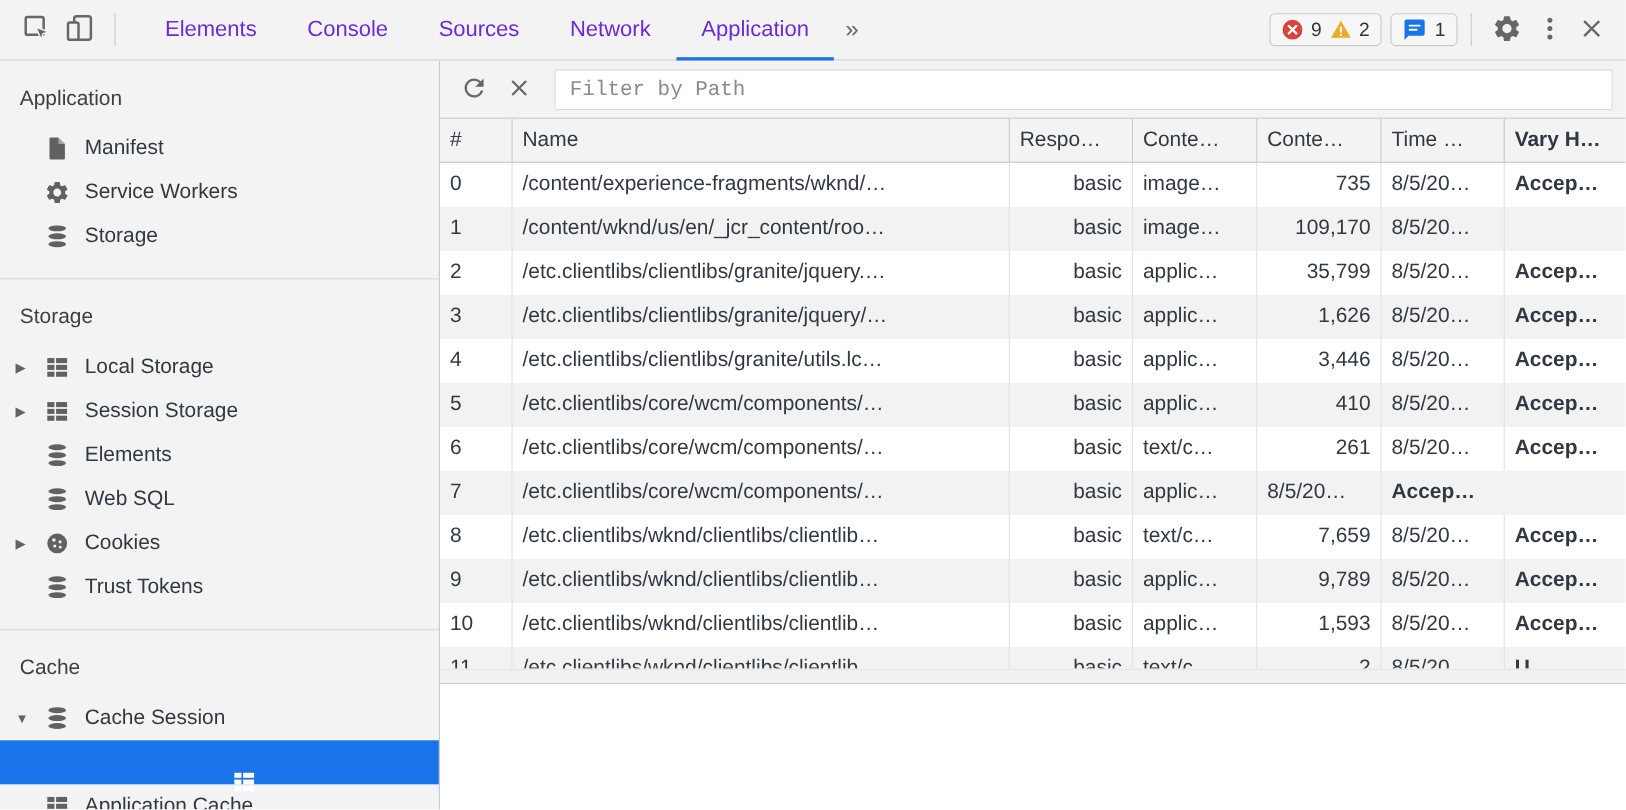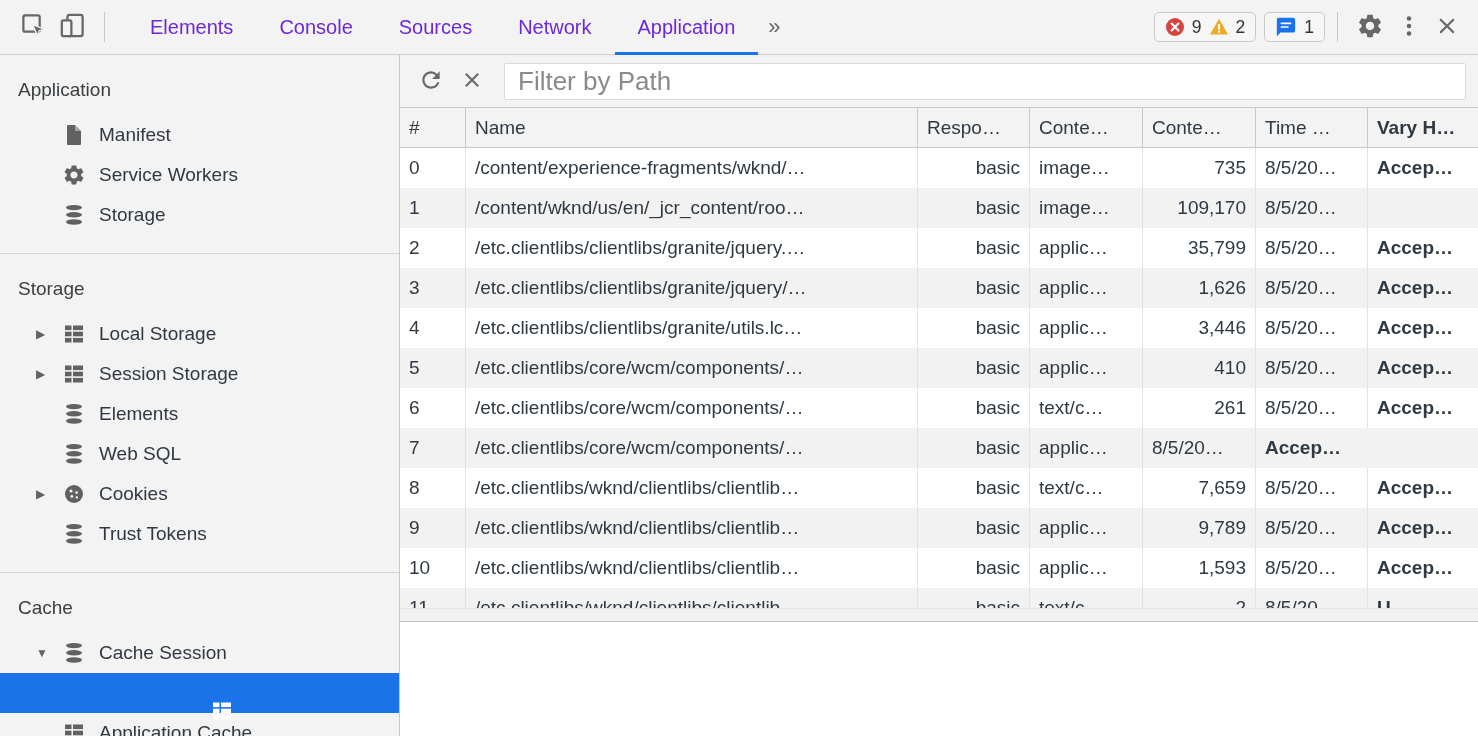--- a/index.html
+++ b/index.html
@@ -28,39 +28,39 @@
 
   
   .dt-body { flex:1; display:flex; min-height:0; }
 
   
   .sidebar { flex:0 0 400px; width:400px; background:#f3f3f3; border-right:1px solid #c9c9c9;
              overflow:hidden; }
   .sec { padding:16px 0 18px; border-bottom:1px solid #d6d6d6; }
   .sec:last-child { border-bottom:none; }
   .sec-title { font-size:19px; color:#3c4043; padding:8px 18px 14px; line-height:22px; }
-  .sitem { display:flex; align-items:center; height:40px; padding-left:36px; font-size:19px;
+  .sitem { display:flex; align-items:center; height:40px; padding-left:14px; font-size:19px;
            color:#303942; cursor:pointer; white-space:nowrap; }
   .exp { flex:0 0 26px; width:26px; font-size:12px; color:#5f6368; }
   .sicon { flex:0 0 24px; width:24px; height:24px; margin-right:13px; color:#616161; display:flex; align-items:center; }
   .sicon svg { width:24px; height:24px; display:block; }
   .sitem .label { overflow:hidden; }
   .sitem.lvl2 { padding-left:58px; }
   .sitem.selected { background:#1a73e8; color:#fff;flex-direction:column; }
   .sitem.selected .sicon { color:#fff; }
   .sitem.selected .exp { color:#fff; }
 
   
   .main { flex:1; min-width:0; display:flex; flex-direction:column; background:#fff; }
   .filterbar { flex:0 0 53px; height:53px; background:#f3f3f3; border-bottom:1px solid #c9c9c9;
                display:flex; align-items:center; padding:0 12px 0 10px; }
   .fbtn { background:none; border:none; padding:4px 8px; color:#676767; display:flex; cursor:pointer; }
   .filter-input { flex:1; height:37px; margin-left:12px; border:1px solid #dadada; background:#fff;
-                  font-size:26px; color:#333; padding:0 13px; outline:none; border-radius:2px;
-                  font-family:Liberation Sans, sans-serif; }
+                  font-size:19px; color:#333; padding:0 13px; outline:none; border-radius:2px;
+                  font-family:Liberation Mono, monospace; }
   .filter-input::placeholder { color:#8a8a8a; opacity:1; }
 
   .grid { flex:0 0 500px; height:500px; display:flex; flex-direction:column; overflow:hidden;
           font-size:19px; }
   .grow { display:grid; grid-template-columns:66px 452px 112px 113px 113px 112px minmax(0,1fr);
           flex:0 0 40px; height:40px; }
   .cell { height:40px; line-height:39px; padding:0 9px; white-space:nowrap; overflow:hidden;
           border-right:1px solid #e2e2e2; }
   .cell:last-child { border-right:none;font-weight:bold; }
   .cell.right { text-align:right; }

